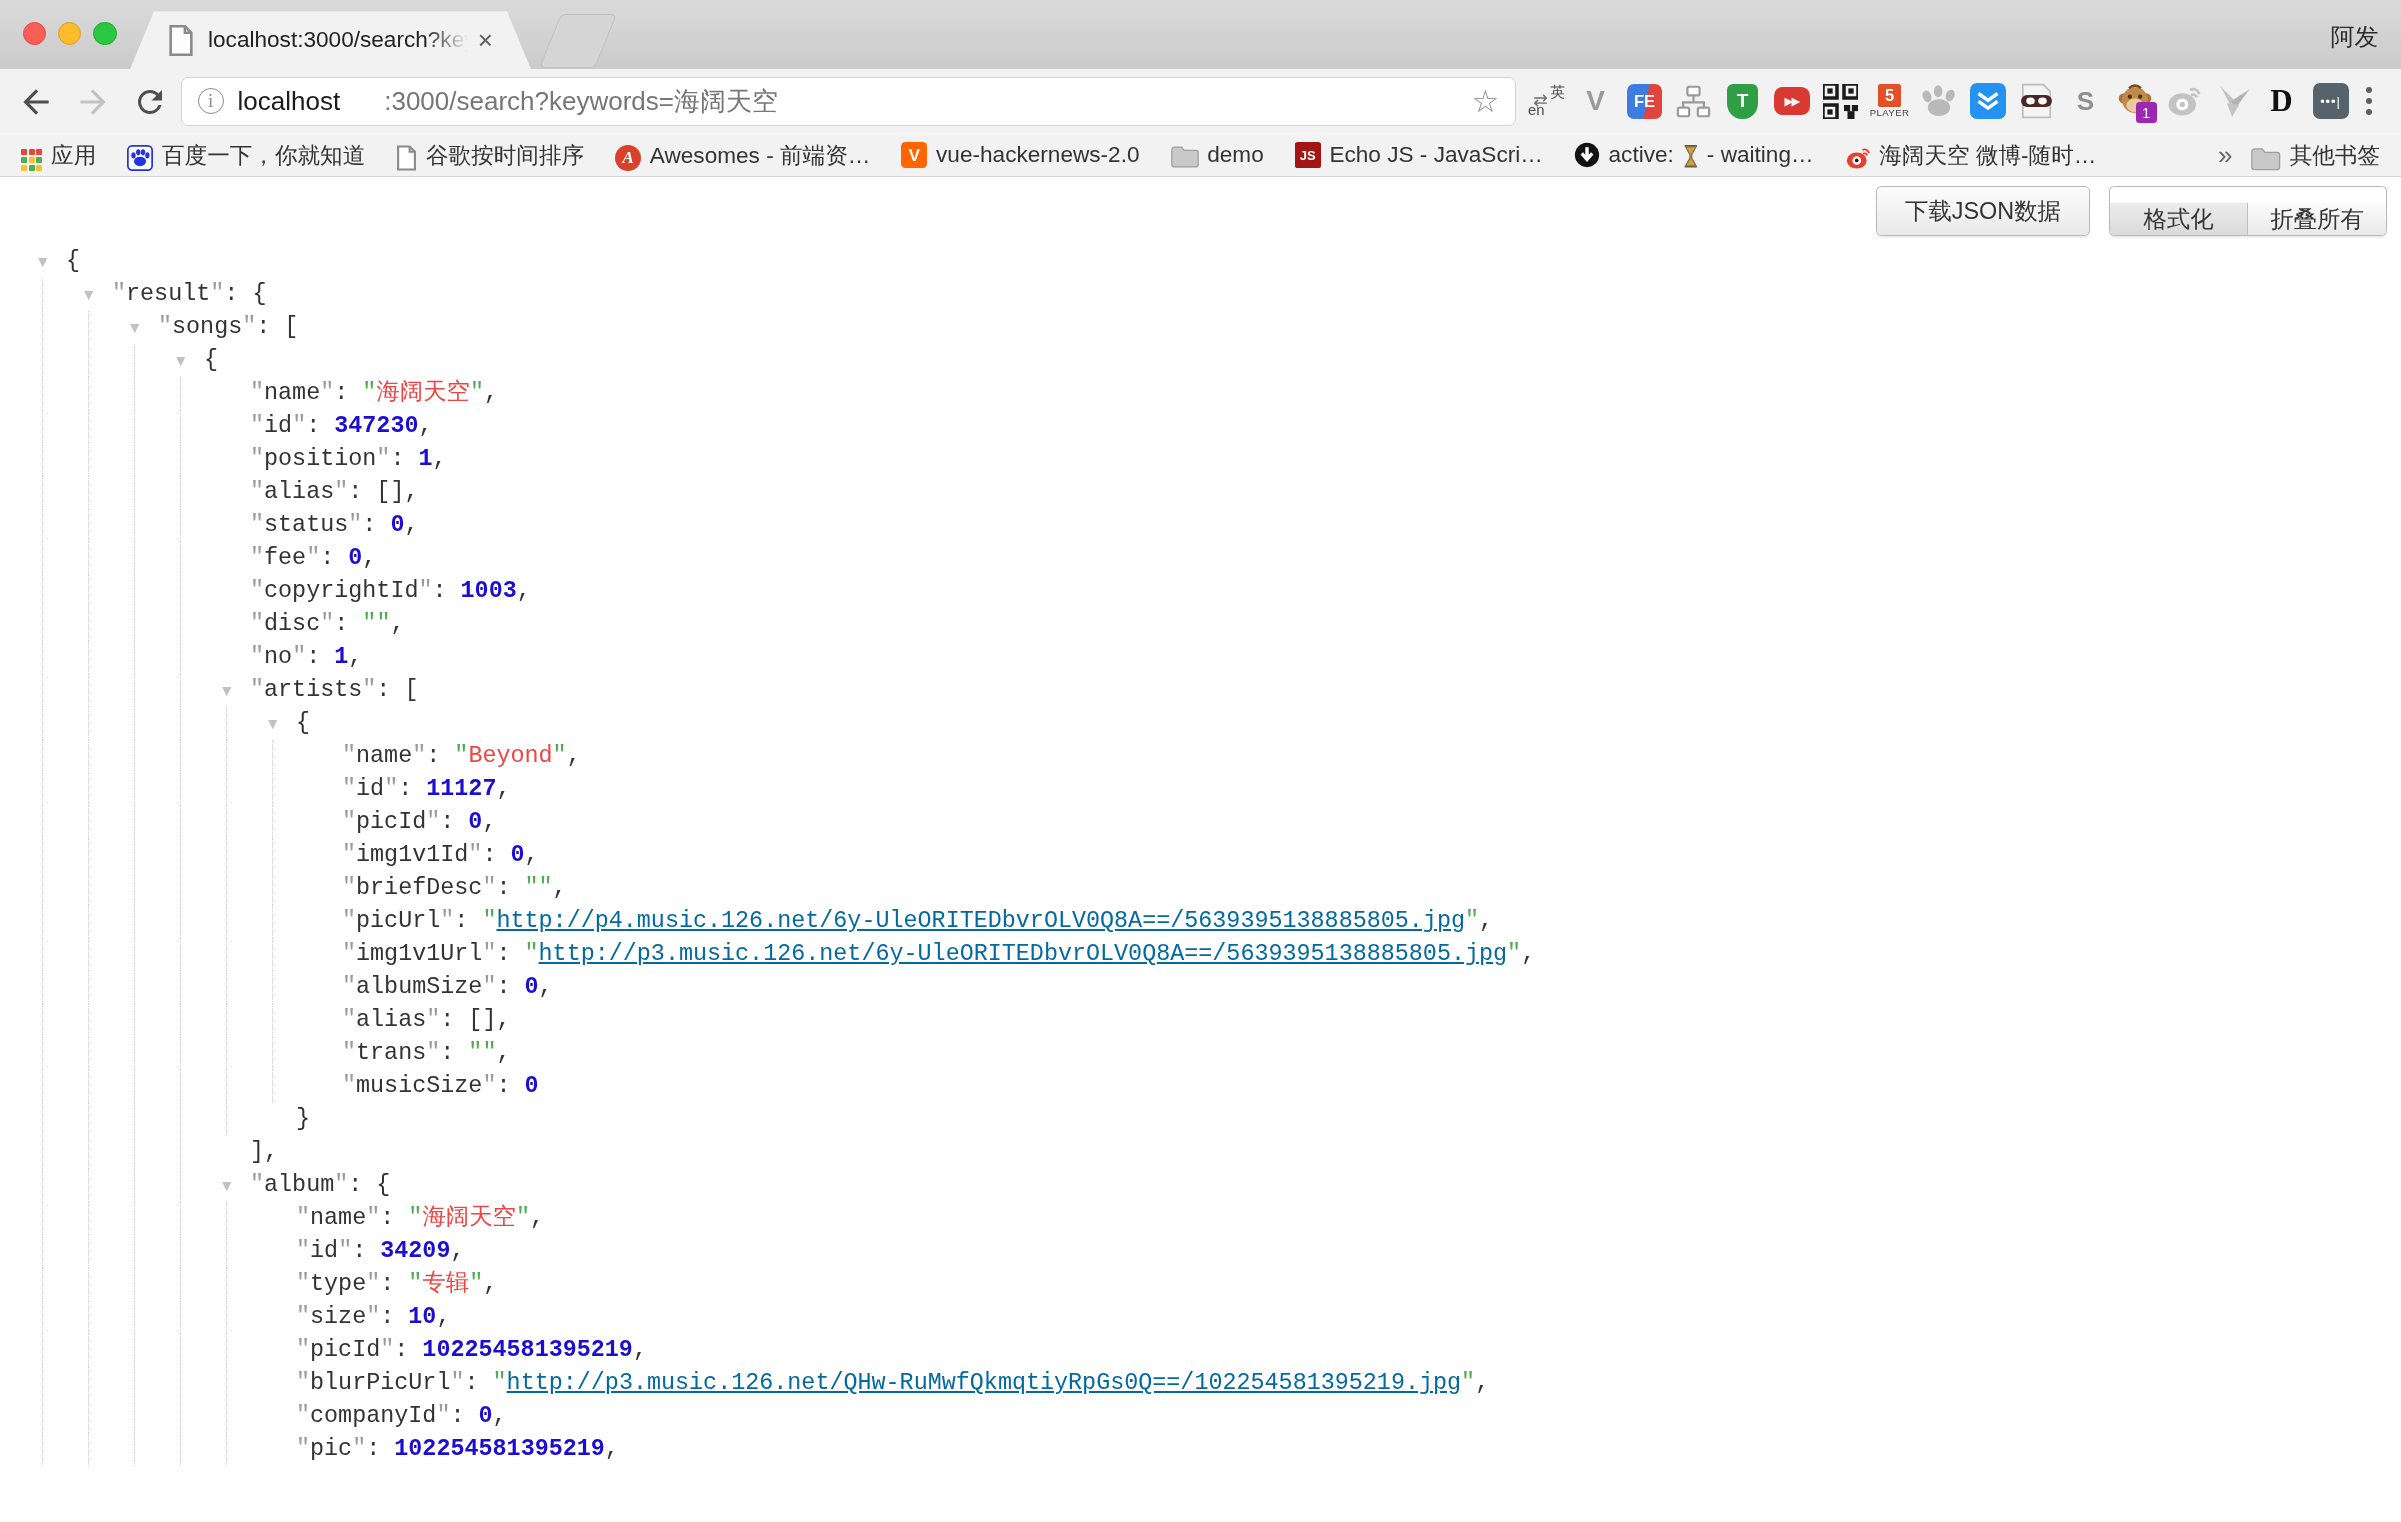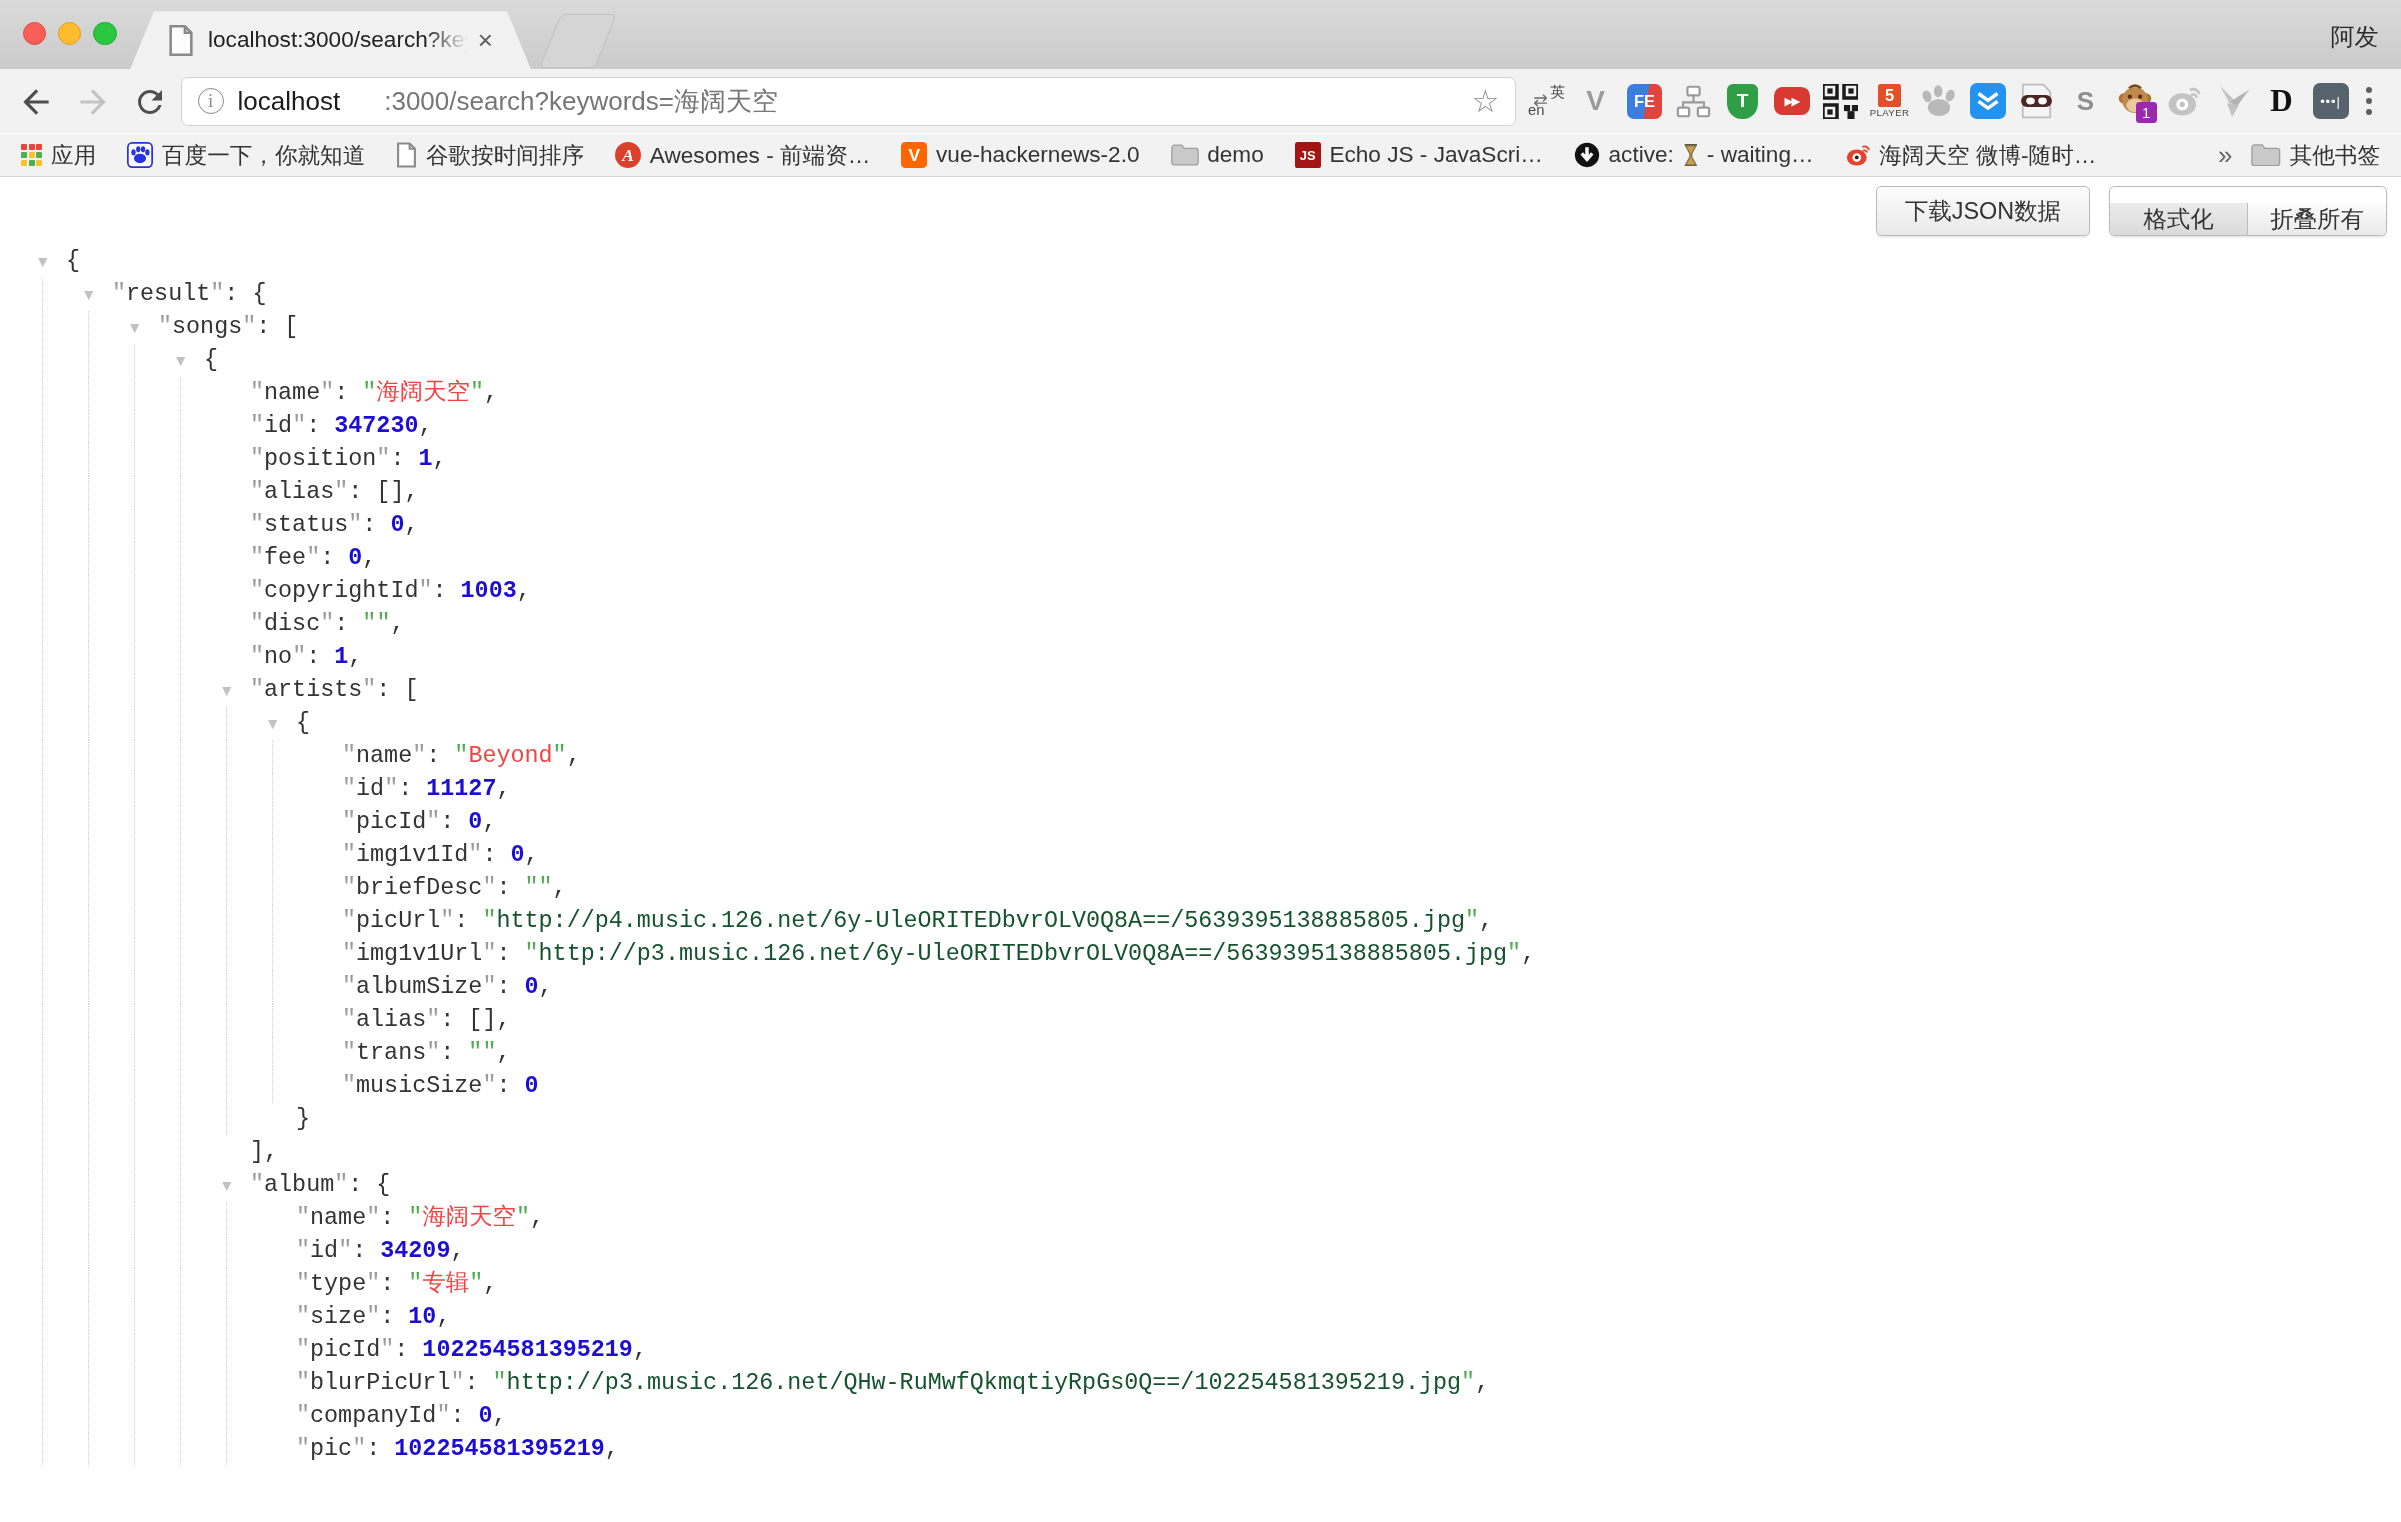--- a/index.html
+++ b/index.html
@@ -59,21 +59,21 @@
   .badge { position:absolute; right:-3.5px; bottom:-3.5px; background:#9c27b0; color:#fff; font-size:14.8px;
     width:21px; height:21px; border-radius:3.5px; display:flex; align-items:center; justify-content:center; }
   .tr-wrap { position:relative; width:37px; height:37px; color:#4a4a4a; }
   .tr-wrap .a { position:absolute; left:0; bottom:1.7px; font-size:14.8px; }
   .tr-wrap .b { position:absolute; right:0; top:0; font-size:14.8px; }
   .tr-wrap .c { position:absolute; left:5.2px; top:7px; font-size:17.4px; color:#6d6d6d; }
 
   
   .bookmarks { position:absolute; left:0; top:134px; width:2401px; height:43px; background:#f2f2f2;
     border-bottom:1.7px solid #d6d6d6; display:flex; align-items:center; padding:0 21px; }
-  .bm-item { display:flex; align-items:center; gap:8.7px; margin-right:31px; font-size:22.6px; color:#333; white-space:nowrap; }
+  .bm-item { display:flex; align-items:flex-end; gap:8.7px; margin-right:31px; font-size:22.6px; color:#333; white-space:nowrap; }
   .bm-right { margin-left:auto; display:flex; align-items:center; gap:19px; }
   .bm-grid { display:grid; grid-template-columns:repeat(3,6px); grid-auto-rows:6px; gap:1.7px; }
   .bm-grid i { border-radius:0.9px; }
   .sq { border-radius:4.3px; color:#fff; font-weight:bold; display:flex; align-items:center; justify-content:center; }
   .overflow-chevron { font-size:26px; color:#666; }
 
   
   .content { position:absolute; left:0; top:179px; width:2401px; height:1344px; background:#fff; }
   .controls { position:absolute; top:7px; right:14px; display:flex; gap:19px; }
   .btn { height:50px; font-size:23.4px; color:#333; display:flex; align-items:center; justify-content:center;
@@ -89,21 +89,21 @@
   #json-tree { position:absolute; left:0; top:66px; width:2401px;
     font-family:"Liberation Mono",monospace; font-size:23.4px; }
   .jline { position:relative; white-space:nowrap; }
   .guide { position:absolute; top:0; bottom:0; width:0; border-left:1.7px dotted #cfcfcf; }
   .arrow { position:absolute; font-size:15.6px; color:#c2c2c2; font-family:"Liberation Sans",sans-serif; }
   .k,.p { color:#333; }
   .qk { color:#9b9b9b; }
   .s { color:#ef4444; }
   .qs { color:#51ab51; }
   .n { color:#1c0dd2; font-weight:bold; }
-  .l { color:#14532d; cursor:pointer; }
+  .l { color:#0369a1; text-decoration:underline; cursor:pointer; }
 
   svg { display:block; }
 </style>
 </head>
 <body>
 
 <div class="titlebar">
   <div class="lights">
     <span class="light red"></span>
     <span class="light yellow"></span>

